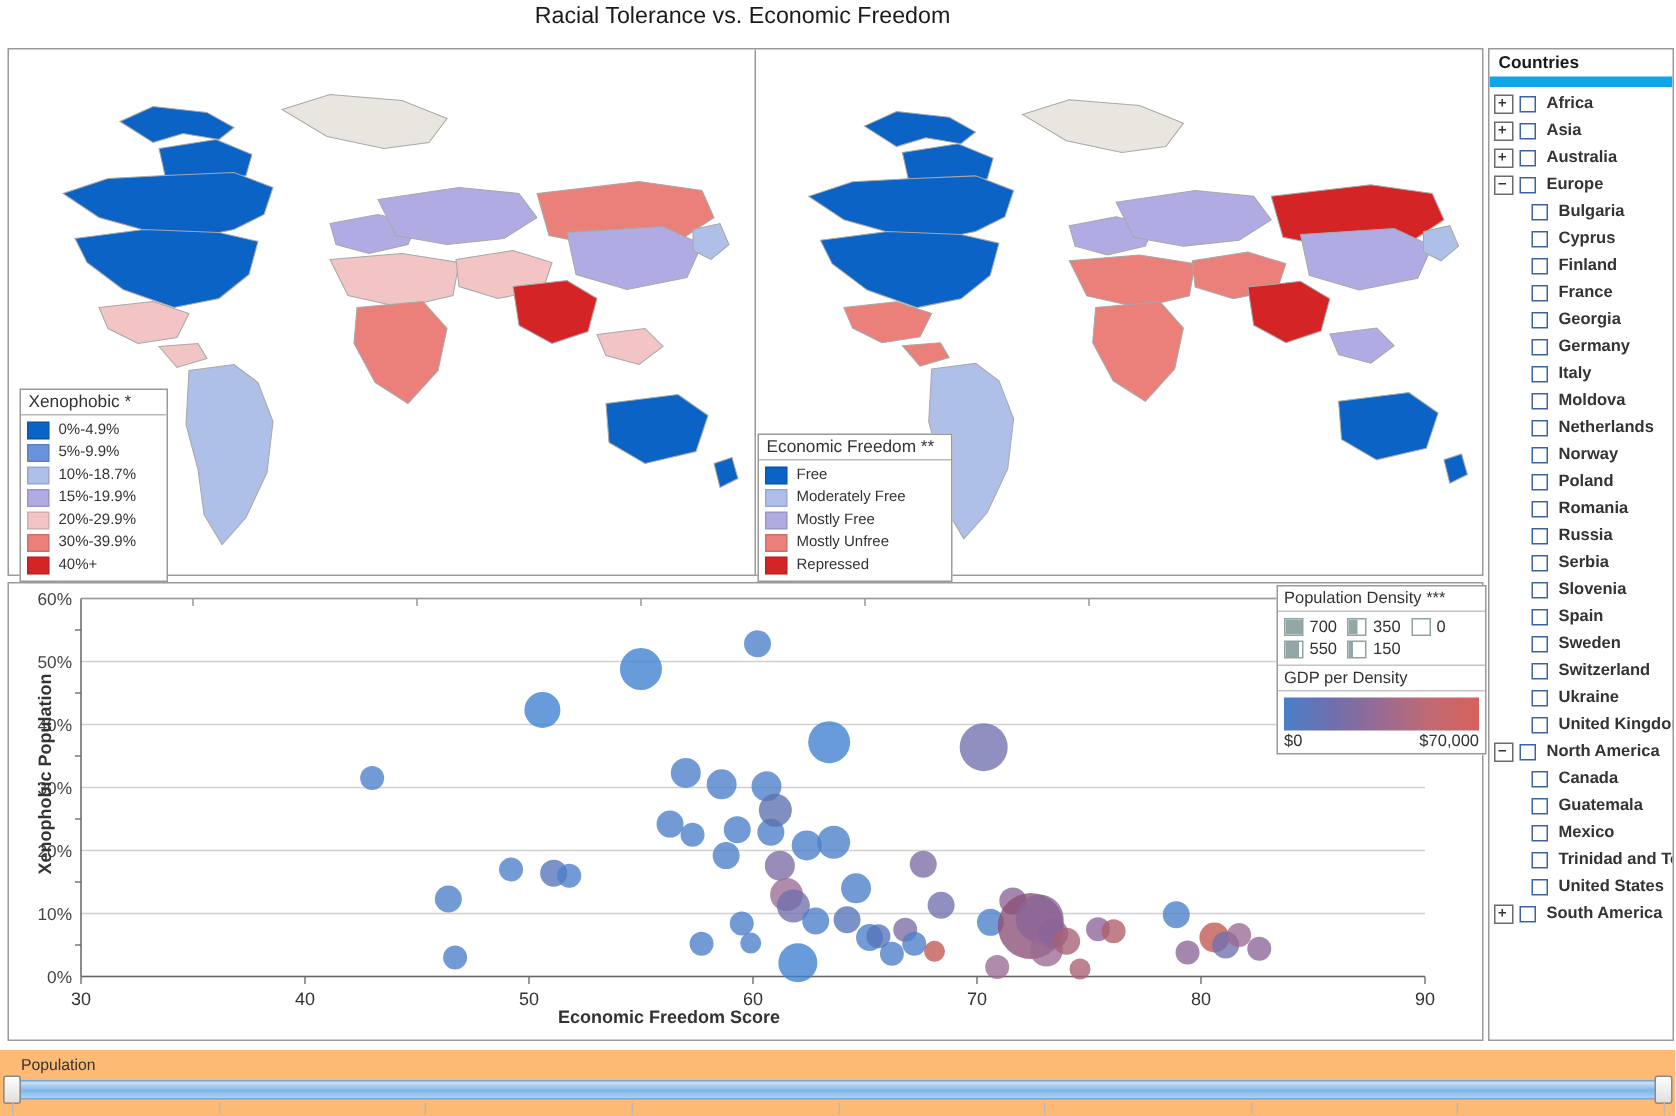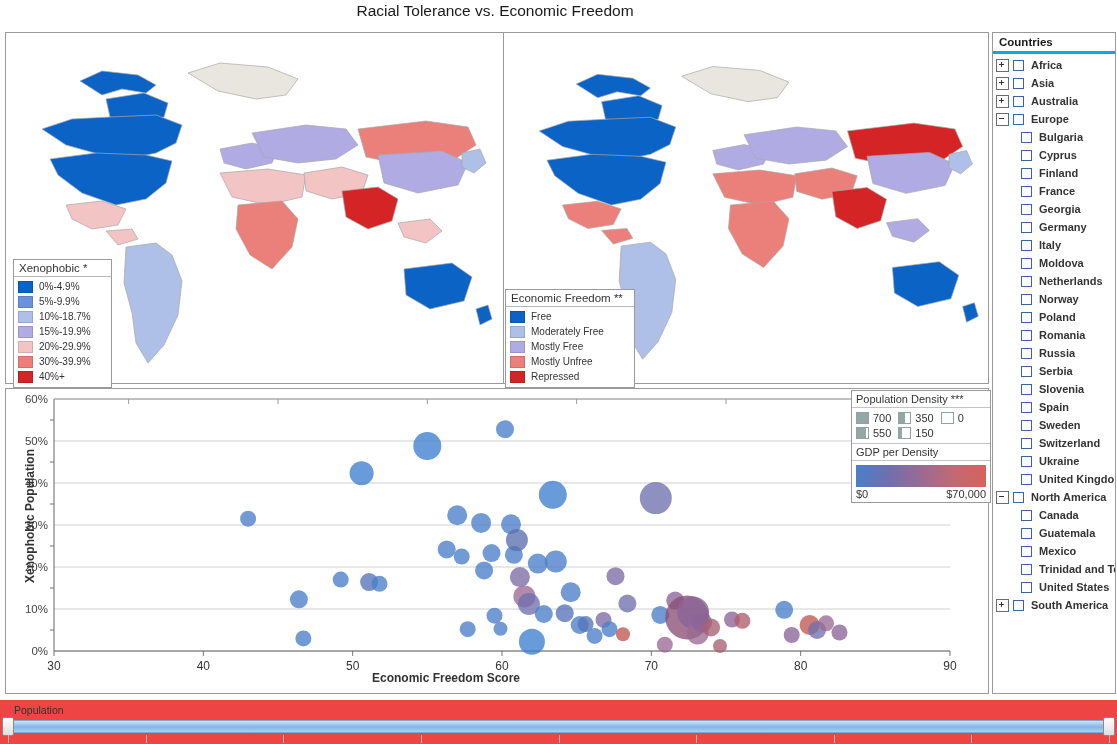--- a/index.html
+++ b/index.html
@@ -22,21 +22,21 @@
   .legendrows{padding:2px 4px 3px 4px;}
   .lrow{display:flex;align-items:center;height:15px;}
   .lsw{width:15px;height:12px;margin-right:6px;flex:none;border:1px solid rgba(0,0,0,.12);box-sizing:border-box;}
   .ltxt{font-size:10px;color:#333;white-space:nowrap;}
 
   #legend-xeno{left:13px;top:259px;width:99px;}
   #legend-ef{left:505px;top:289px;width:130px;}
 
   
   .countries{position:absolute;left:992px;top:32px;width:124px;height:662px;border:1px solid #9a9a9a;background:#fff;box-sizing:border-box;overflow:hidden;}
-  .countries-head{font-size:11.5px;font-weight:bold;padding:3px 5px 3px 6px;border-bottom:3px solid #0ea5e9;color:#1a1a1a;}
+  .countries-head{font-size:11.5px;font-weight:bold;padding:3px 5px 3px 6px;border-bottom:7px solid #0ea5e9;color:#1a1a1a;}
   .ctree{padding:2px 0 0 0;font-weight:bold;}
   .citem{display:flex;align-items:center;height:18px;padding-left:3px;white-space:nowrap;overflow:hidden;}
   .citem.child{padding-left:28px;}
   .expander{width:11px;height:11px;border:1px solid #6b6b6b;background:#fff;margin-right:4px;flex:none;position:relative;}
   .expander:before{content:"";position:absolute;left:2px;top:4px;width:5px;height:1px;background:#333;}
   .expander.plus:after{content:"";position:absolute;left:4px;top:2px;width:1px;height:5px;background:#333;}
   .cbox{width:11px;height:11px;border:1.5px solid #3c64a0;background:#fff;margin-right:7px;flex:none;box-sizing:border-box;}
   .clabel{font-size:11px;color:#333;}
 
   
@@ -53,21 +53,21 @@
   .denscell{display:flex;align-items:center;margin-right:7px;}
   .denssw{width:13px;height:12px;border:1px solid #8fa3a3;background:#fff;margin-right:4px;position:relative;box-sizing:border-box;overflow:hidden;}
   .denssw i{position:absolute;left:0;top:0;height:100%;background:#93a8a6;display:block;}
   .denstxt{font-size:11px;color:#333;}
   .gradhead{font-size:11px;padding:2px 4px;border-top:1px solid #c4c4c4;border-bottom:1px solid #c4c4c4;color:#333;}
   .gradwrap{padding:4px 4px 2px 4px;}
   .gradbar{height:22px;width:100%;background:linear-gradient(to right,#4a7fc9,#6f6fae,#9a6a93,#c06a73,#d8615b);}
   .gradlbls{display:flex;justify-content:space-between;font-size:11px;color:#333;padding-top:1px;}
 
   
-  .slider{position:absolute;left:0;top:700px;width:1117px;height:44px;background:#ef4444;}
+  .slider{position:absolute;left:0;top:700px;width:1117px;height:44px;background:#fdba74;}
   .slider-label{position:absolute;left:14px;top:4px;font-size:10.5px;color:#333;}
   .slider-range{position:absolute;left:0;top:4px;width:1117px;text-align:center;font-size:10.5px;color:#333;}
   .track{position:absolute;left:8px;top:20px;width:1101px;height:13px;background:linear-gradient(to bottom,#cfe4f7,#7fb6ea 55%,#a8d2f4);border:1px solid #7ba7d0;box-sizing:border-box;}
   .thumb{position:absolute;top:17px;width:12px;height:19px;background:linear-gradient(to bottom,#fdfdfd,#dfdfdf);border:1px solid #8a8a8a;border-radius:2px;box-sizing:border-box;}
   .thumb.l{left:2px;}
   .thumb.r{left:1103px;}
   .grip{position:absolute;left:50%;top:22px;transform:translateX(-50%);font-size:9px;color:#3a6ea5;letter-spacing:1px;}
   .ticks{position:absolute;left:8px;top:35px;width:1101px;height:9px;}
   .ticks i{position:absolute;top:0;width:1px;height:8px;background:#b9b9b9;}
 </style>

